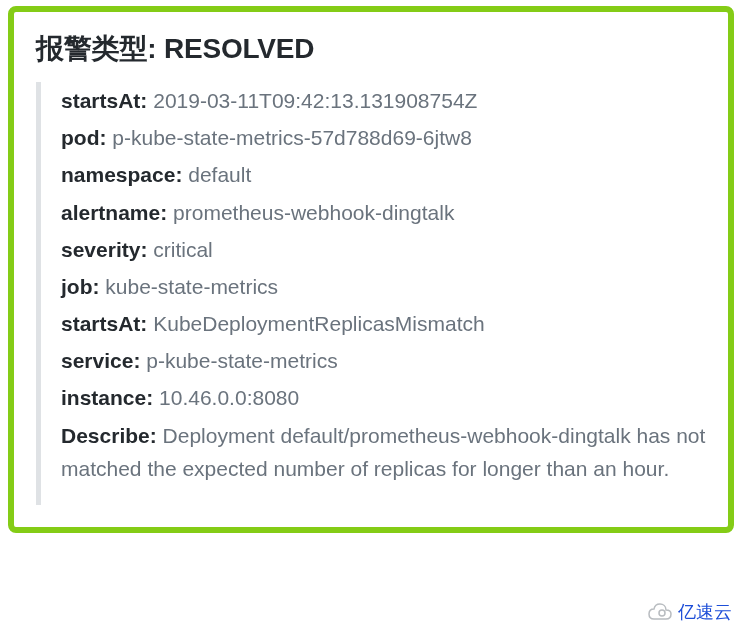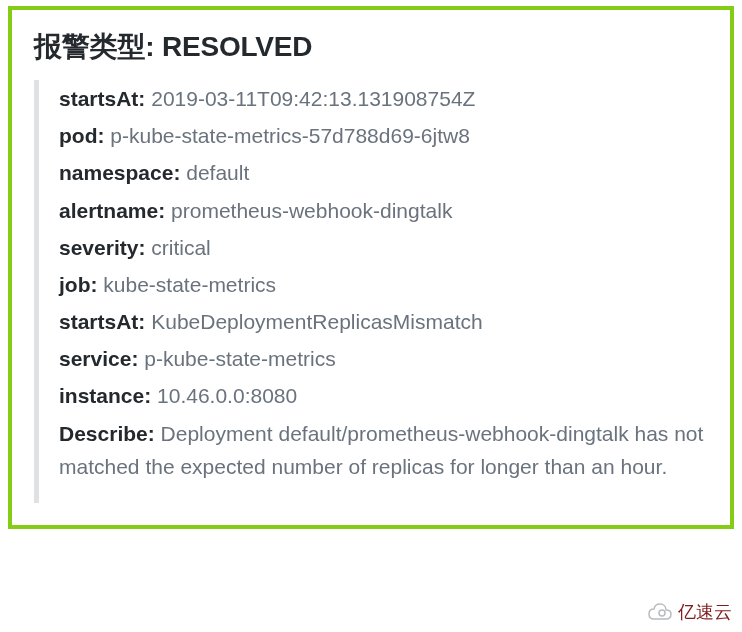--- a/index.html
+++ b/index.html
@@ -8,22 +8,22 @@
       box-sizing: border-box;
     }
     body {
       font-family: -apple-system, BlinkMacSystemFont, "Segoe UI", Helvetica, Arial, sans-serif;
       background: #ffffff;
       width: 742px;
       height: 632px;
       position: relative;
     }
     .card {
-      border: 4px solid #84cc16;
-      border-radius: 0;
+      border: 6px solid #84cc16;
+      border-radius: 8px;
       margin: 6px 8px;
       padding: 18px 22px 22px 22px;
       background: #ffffff;
     }
     .title {
       font-size: 28px;
       font-weight: 600;
       color: #24292e;
       margin-bottom: 14px;
       letter-spacing: -0.2px;
@@ -56,21 +56,21 @@
       color: #6a737d;
       font-weight: 400;
     }
     .watermark {
       position: absolute;
       right: 10px;
       bottom: 8px;
       display: flex;
       align-items: center;
       gap: 4px;
-      color: #7f1d1d;
+      color: #1d4ed8;
       font-size: 18px;
     }
     .watermark-icon {
       display: inline-flex;
     }
   </style>
 </head>
 <body>
 
 <div class="card">

